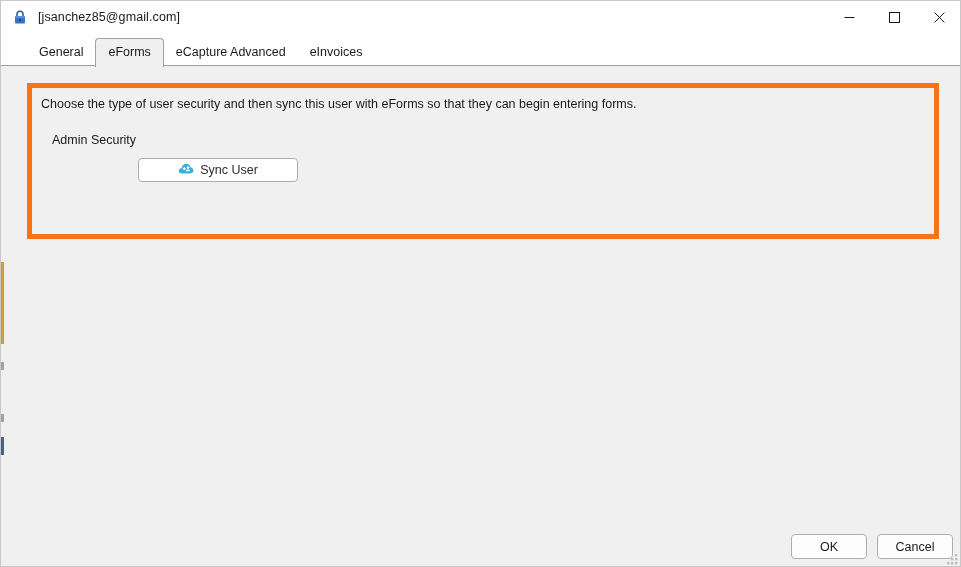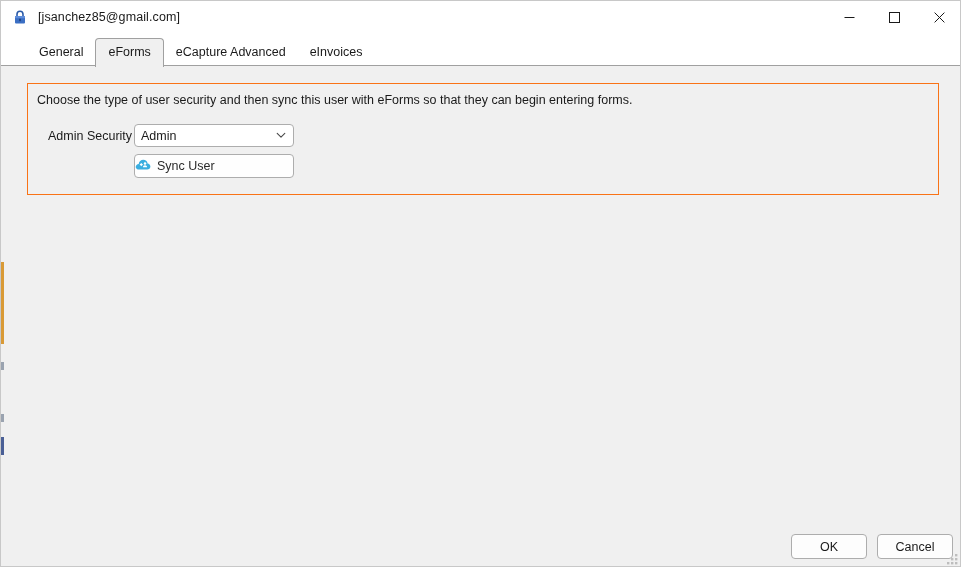--- a/index.html
+++ b/index.html
@@ -126,22 +126,22 @@
     left: 0;
     width: 3px;
   }
 
   
   #group-panel {
     position: absolute;
     left: 26px;
     top: 17px;
     width: 912px;
-    height: 112px;
-    border: 1px solid #f97316;
+    height: 156px;
+    border: 5px solid #f97316;
     background: #f0f0f0;
     box-sizing: border-box;
   }
   #group-desc {
     position: absolute;
     left: 9px;
     top: 9px;
     font-size: 12.5px;
     color: #1a1a1a;
     white-space: nowrap;
@@ -184,20 +184,21 @@
     left: 106px;
     top: 70px;
     width: 160px;
     height: 24px;
     box-sizing: border-box;
     border: 1px solid #adadad;
     border-radius: 4px;
     background: #fefefe;
     display: flex;
     align-items: center;
+    justify-content: center;
     gap: 6px;
   }
   #sync-user-icon { display: block; flex: 0 0 auto; }
   #sync-user-label {
     font-size: 12.5px;
     color: #2b2b2b;
     white-space: nowrap;
   }
 
   
@@ -275,28 +276,20 @@
     <div class="edge-strip" style="top:296px;height:8px;background:#9aa3b0;"></div>
     <div class="edge-strip" style="top:348px;height:8px;background:#9aa3b0;"></div>
     <div class="edge-strip" style="top:371px;height:18px;background:#4a5f96;"></div>
 
     <div id="group-panel">
 
       <div id="group-desc">Choose the type of user security and then sync this user with eForms so that they can begin entering forms.</div>
 
       <div id="forms-security-label">Admin Security</div>
 
-      <div id="forms-security-select">
-        <span id="forms-security-value">Admin</span>
-        <span id="forms-security-chevron">
-          <svg width="12" height="12" viewBox="0 0 12 12">
-            <path d="M2.2 4.4L6 8.2L9.8 4.4" fill="none" stroke="#4a4a4a" stroke-width="1.1" stroke-linecap="round" stroke-linejoin="round"></path>
-          </svg>
-        </span>
-      </div>
 
       <div id="sync-user-button">
         <span id="sync-user-icon">
           <svg width="16" height="14" viewBox="0 0 16 14">
             <path d="M4.1 12.6h8.0c1.9 0 3.3-1.4 3.3-3.1 0-1.6-1.2-2.9-2.8-3.1C12.3 4.2 10.5 2.8 8.3 2.8 5.9 2.8 3.9 4.6 3.7 7 2 7.2 0.7 8.5 0.7 10.0c0 1.5 1.4 2.6 3.4 2.6z" fill="#3aaee0"></path>
             <path d="M5.3 7.6h2.0" stroke="#ffffff" stroke-width="1.1" stroke-linecap="round"></path>
             <path d="M6.3 6.6v2.0" stroke="#ffffff" stroke-width="1.1" stroke-linecap="round"></path>
             <circle cx="10.0" cy="6.6" r="1.25" fill="#ffffff"></circle>
             <path d="M7.9 10.3c0-1.2 0.95-2.0 2.1-2.0s2.1 0.8 2.1 2.0z" fill="#ffffff"></path>
           </svg>

